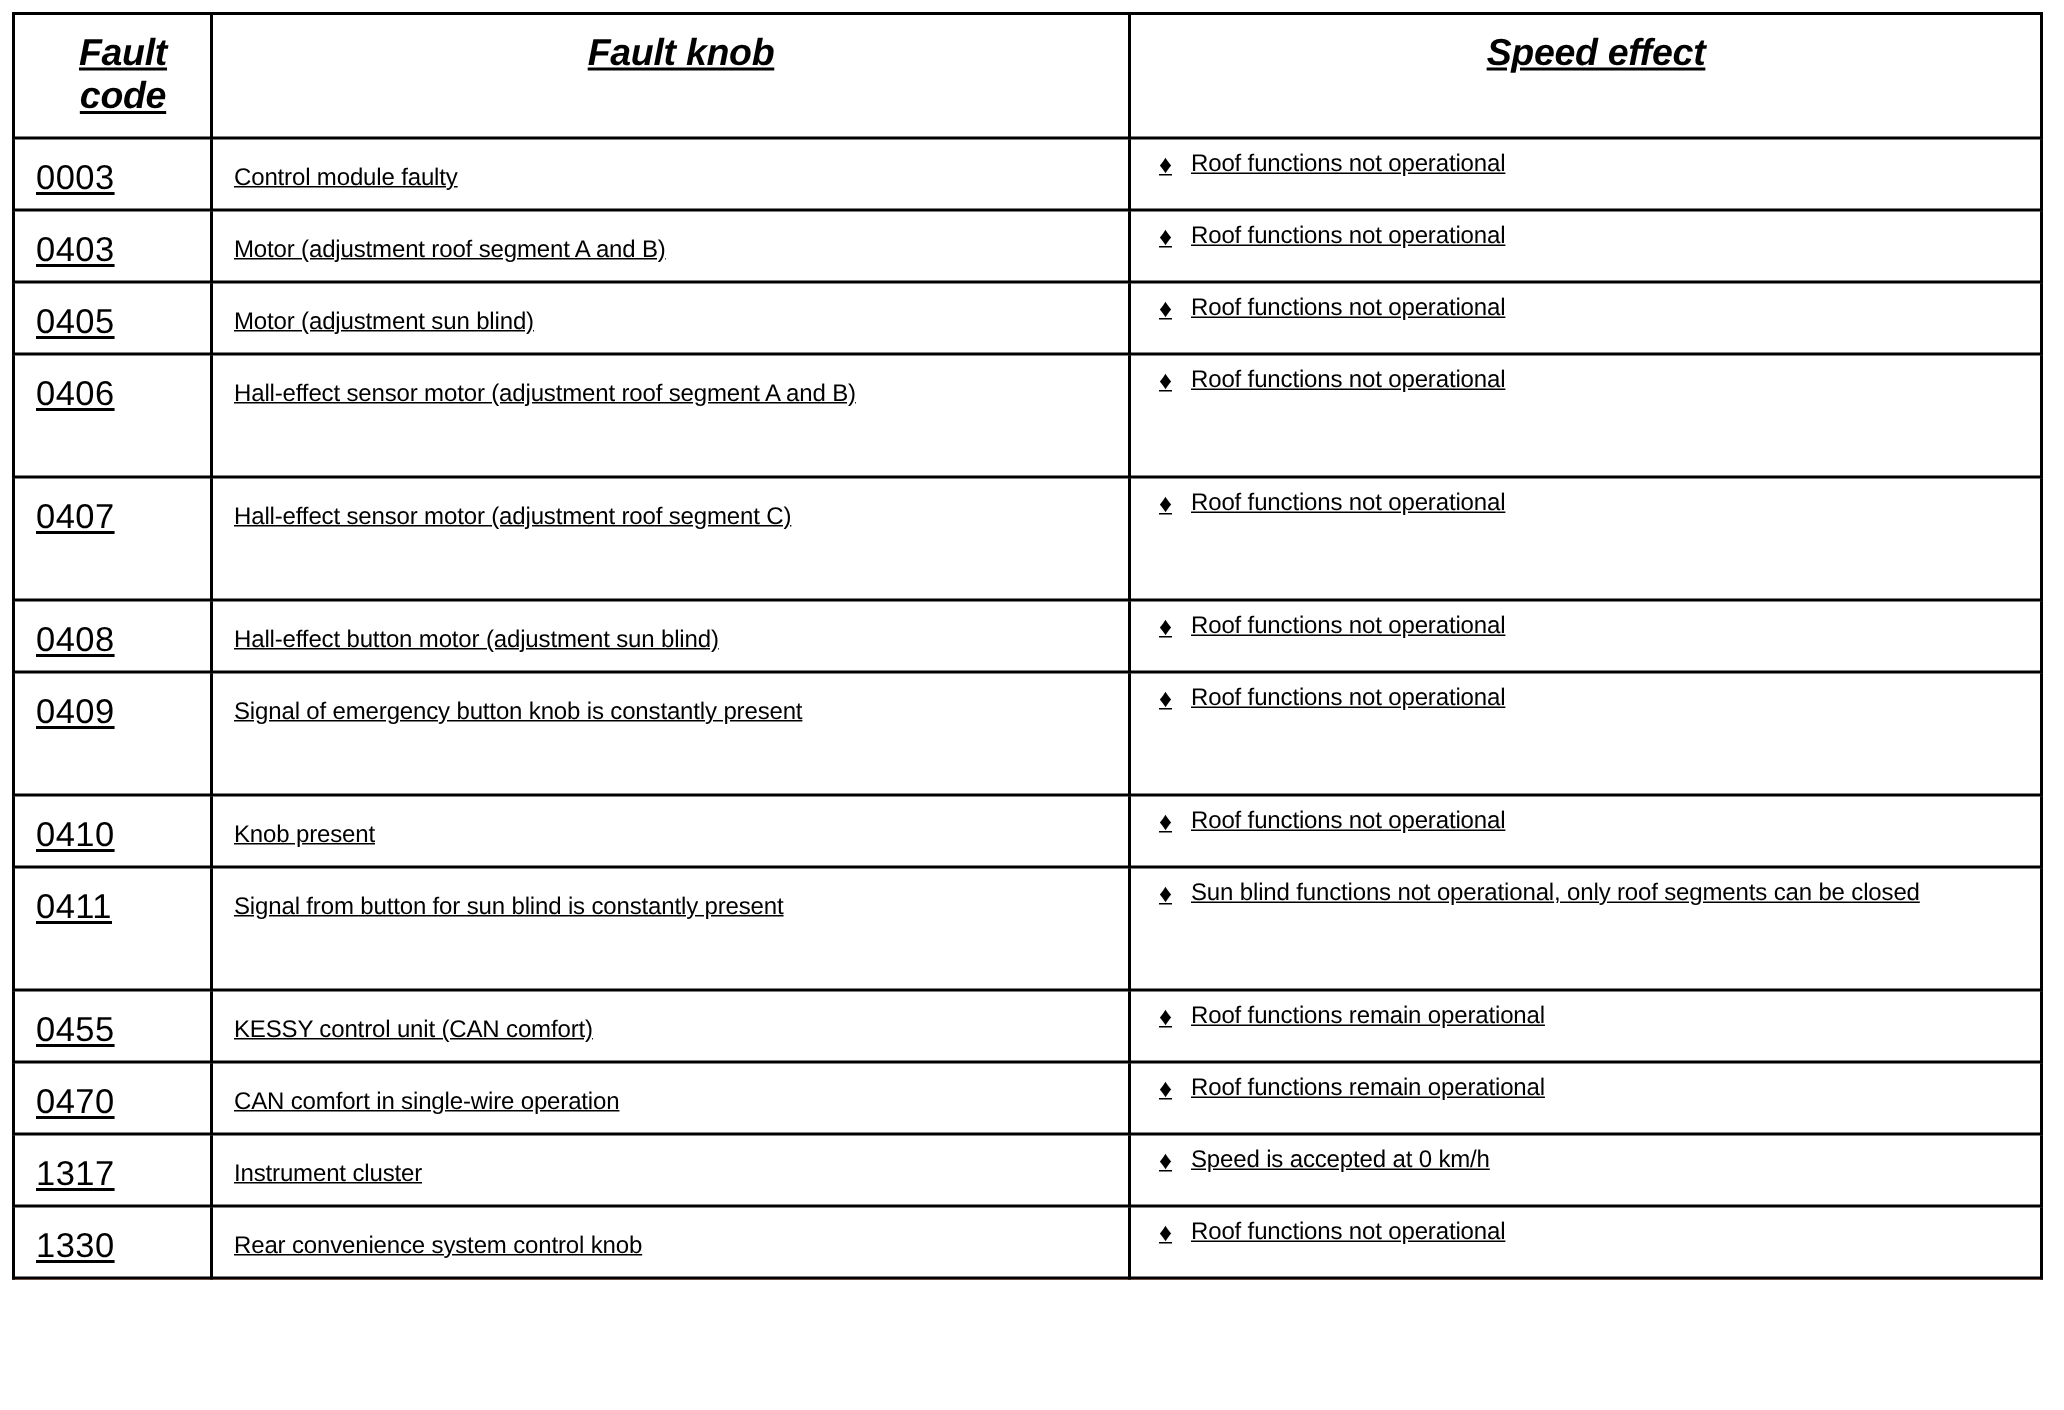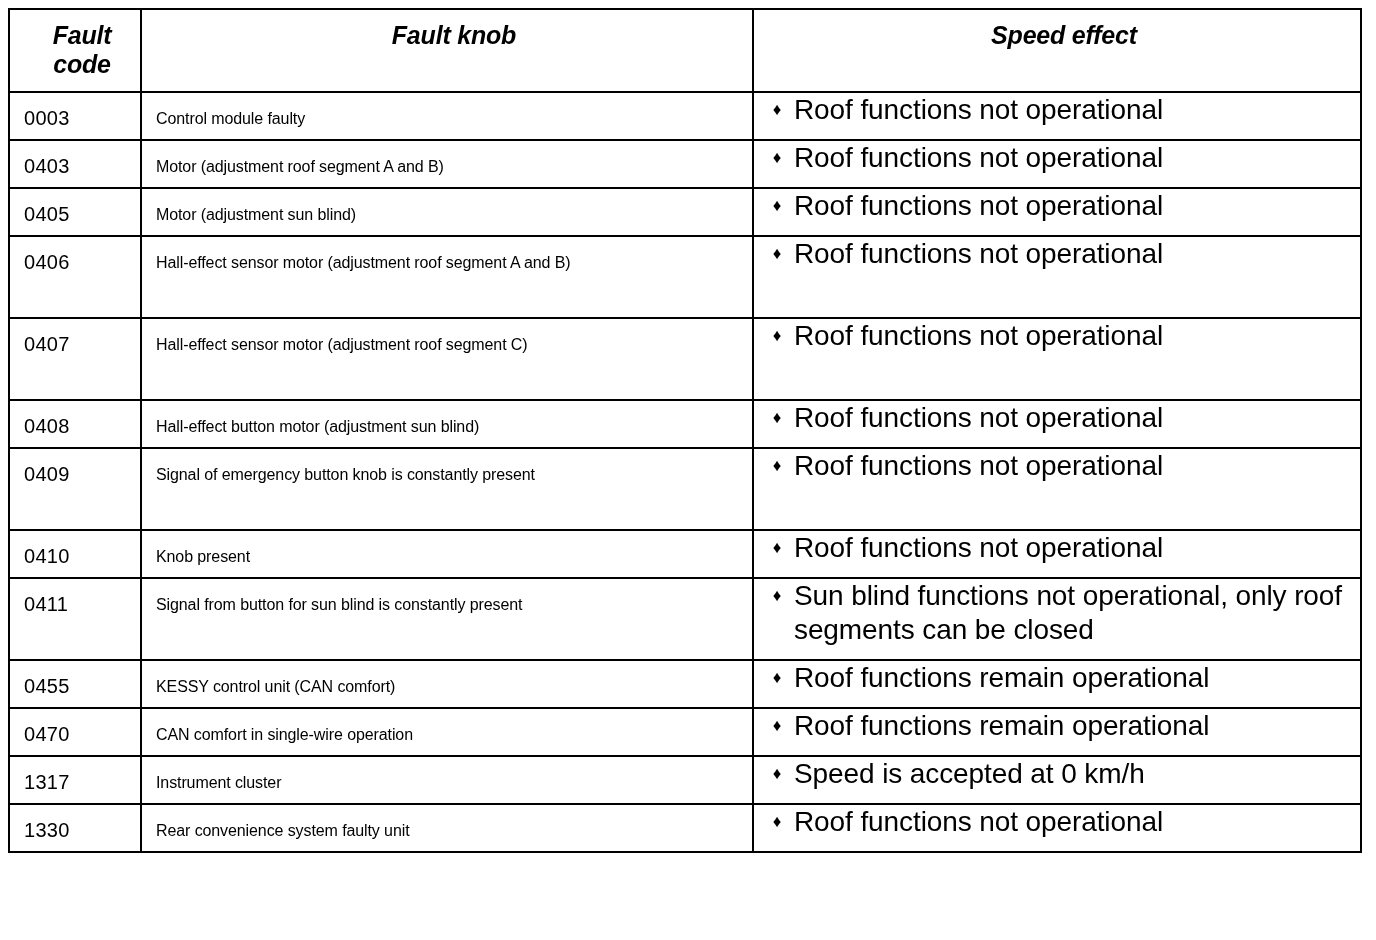--- a/index.html
+++ b/index.html
@@ -25,20 +25,21 @@
   }
 
   .fault-table {
     position: absolute;
     left: 8px;
     top: 8px;
     width: 1352px;
     border-collapse: collapse;
     table-layout: fixed;
     background: #c2410c;
+    text-decoration: underline;
   }
 
   .fault-table col.col-code  { width: 132px; }
   .fault-table col.col-text  { width: 612px; }
   .fault-table col.col-eff   { width: 608px; }
 
   .fault-table th,
   .fault-table td {
     border: 2px solid #000000;
     vertical-align: top;
@@ -55,21 +56,21 @@
     font-style: italic;
     font-size: 25px;
     line-height: 29px;
     letter-spacing: -0.2px;
     padding: 11px 0 0 14px;
     white-space: pre-line;
   }
 
   
   .cell-code {
-    font-size: 20px;
+    font-size: 23px;
     line-height: 30px;
     padding: 10px 0 0 14px;
     letter-spacing: 0.3px;
     white-space: nowrap;
   }
   .cell-text {
     font-size: 16px;
     line-height: 34px;
     padding: 9px 10px 0 14px;
     letter-spacing: -0.1px;
@@ -86,21 +87,21 @@
     flex: 0 0 auto;
     width: 40px;
     text-align: center;
     font-size: 17px;
     line-height: 34px;
     padding-left: 6px;
     box-sizing: border-box;
   }
   .bullet-text {
     flex: 1 1 auto;
-    font-size: 28px;
+    font-size: 16px;
     line-height: 34px;
     letter-spacing: -0.1px;
     padding-right: 6px;
   }
 
   
   tr.h-single td { height: 46px; }
   tr.h-double td { height: 80px; }
 </style>
 </head>
@@ -295,21 +296,21 @@
               <span class="bullet-mark">♦</span>
               <span class="bullet-text">Speed is accepted at 0 km/h</span>
             </div>
           </td>
         </tr>
         <tr class="h-single">
           <td>
             <div class="cell-code">1330</div>
           </td>
           <td>
-            <div class="cell-text">Rear convenience system faulty unit</div>
+            <div class="cell-text">Rear convenience system control knob</div>
           </td>
           <td class="cell-effect">
             <div class="bullet-line">
               <span class="bullet-mark">♦</span>
               <span class="bullet-text">Roof functions not operational</span>
             </div>
           </td>
         </tr>
       </tbody>
   </table>

